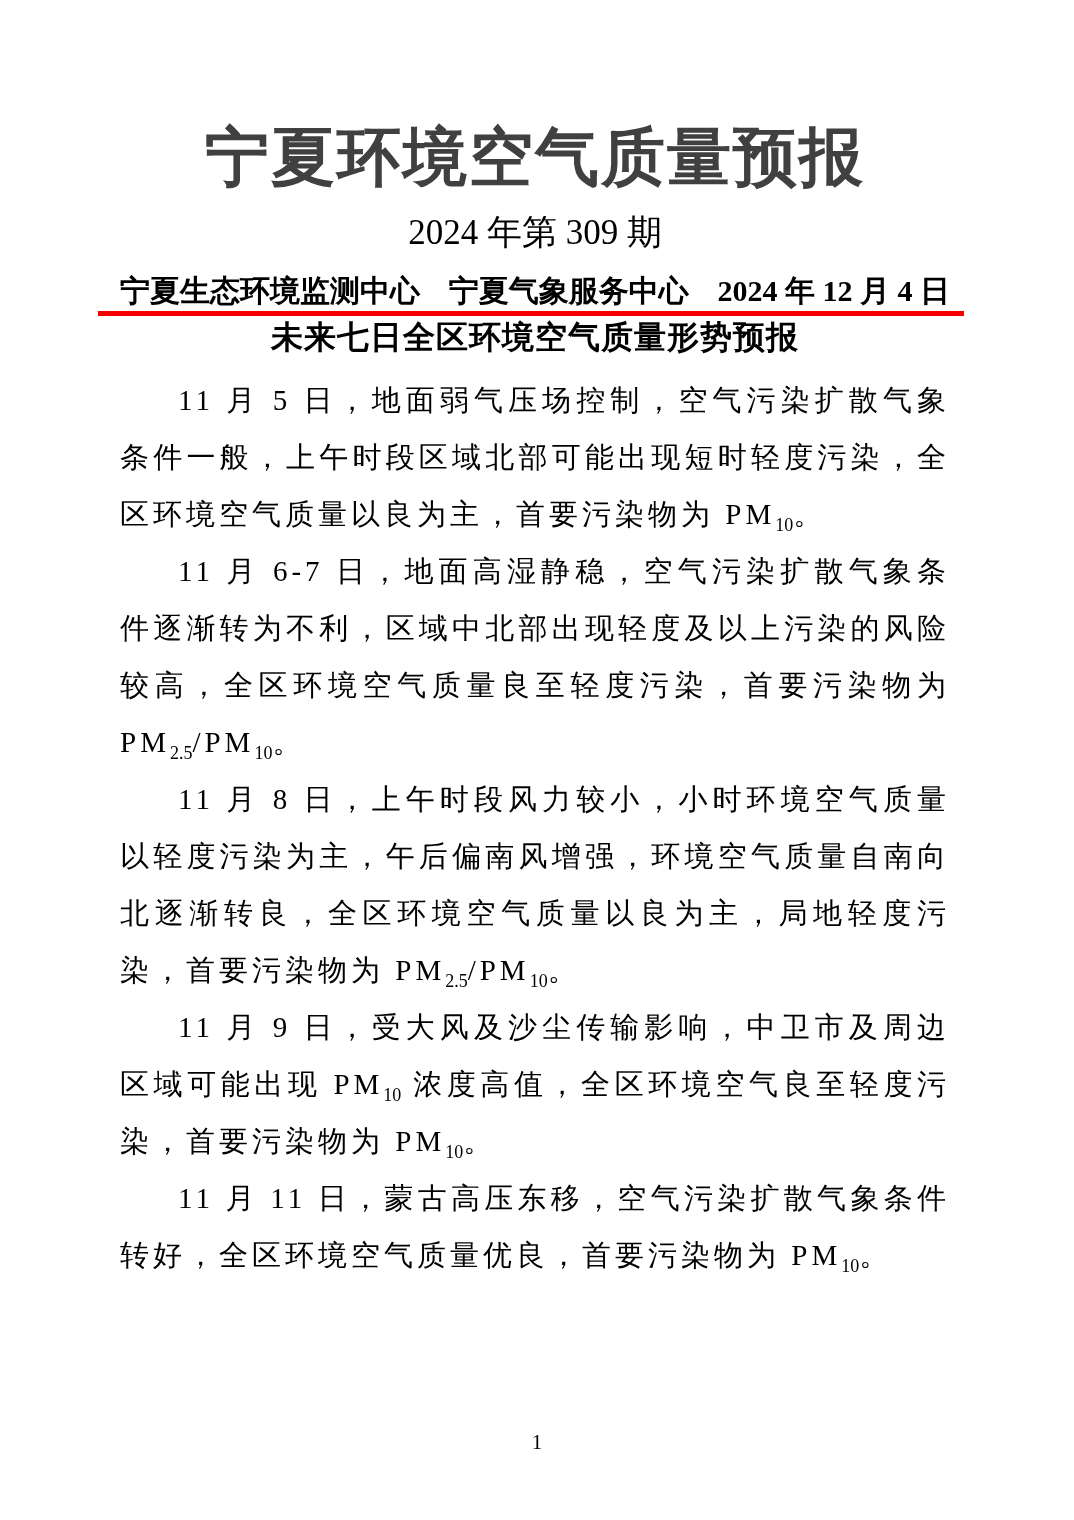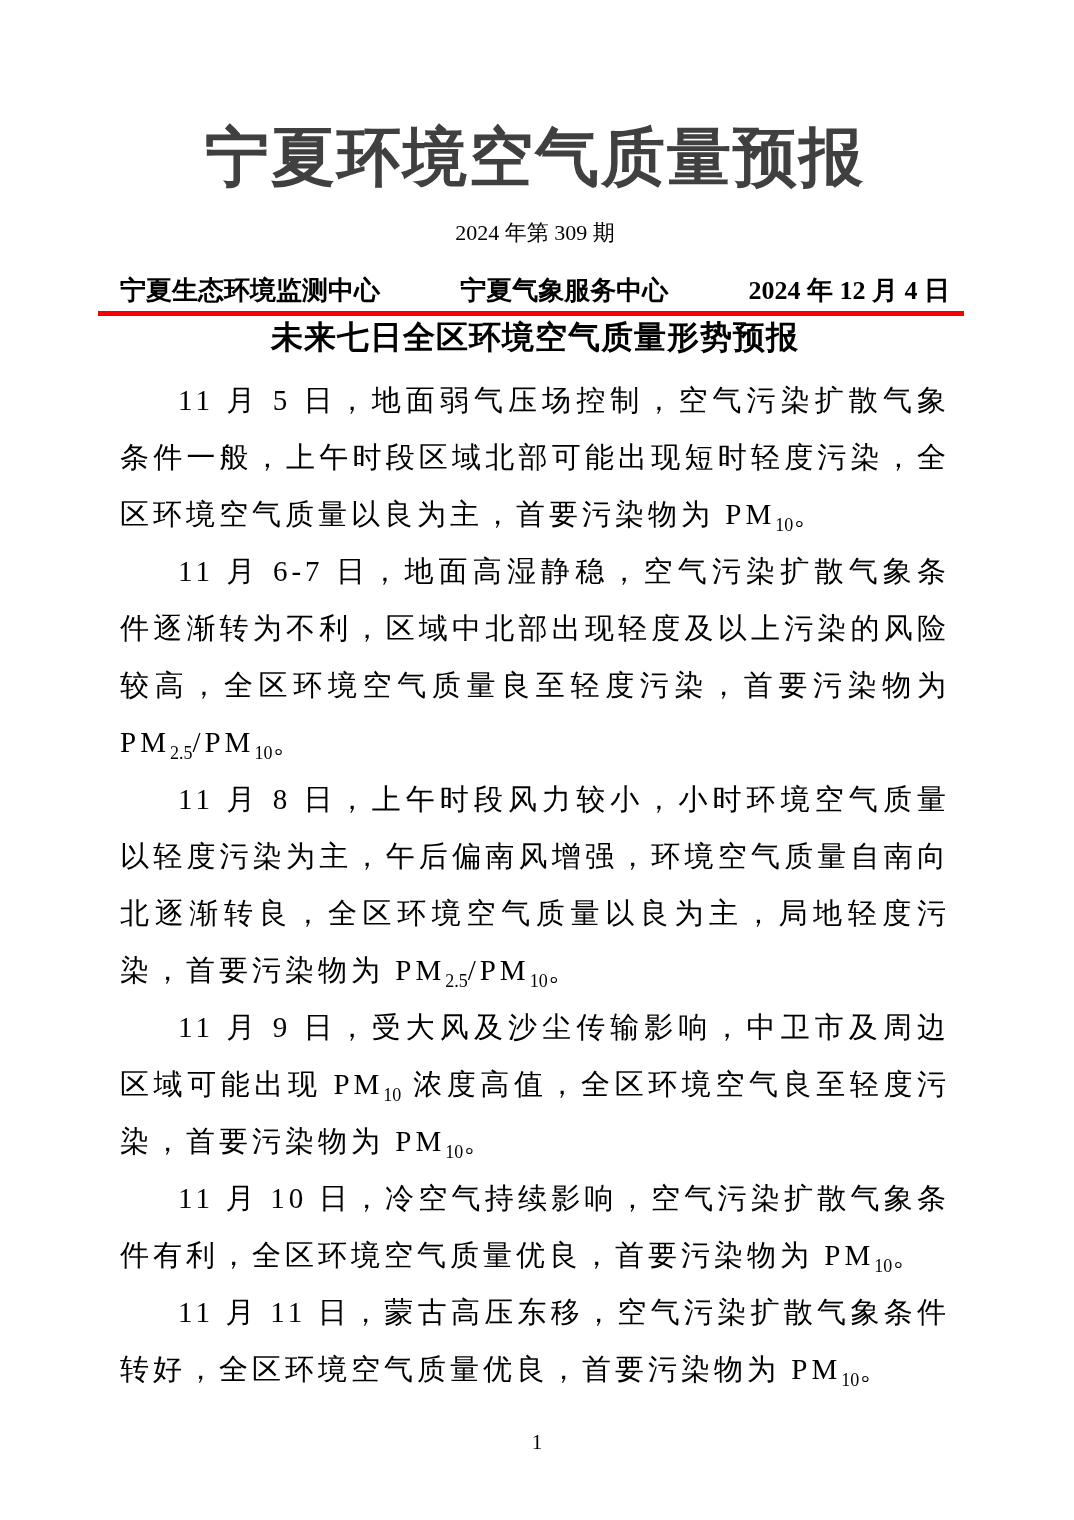--- a/index.html
+++ b/index.html
@@ -18,30 +18,30 @@
   .title {
     text-align: center;
     font-weight: bold;
     font-size: 64px;
     line-height: 76px;
     letter-spacing: 2px;
     white-space: nowrap;
   }
   .issue {
     text-align: center;
-    font-size: 22px;
+    font-size: 35px;
     line-height: 34px;
     margin-top: 20px;
   }
   .pubrow {
     display: flex;
     justify-content: space-between;
     align-items: baseline;
     font-weight: bold;
-    font-size: 26px;
+    font-size: 30px;
     line-height: 33px;
     margin-top: 24px;
     white-space: nowrap;
   }
   .rule {
     height: 5px;
     margin-top: 4px;
     margin-left: -22px;
     margin-right: -14px;
   }
@@ -95,19 +95,18 @@
 
   <div class="rule" style="background: rgb(248, 0, 0);"></div>
 
   <div class="section-title">未来七日全区环境空气质量形势预报</div>
 
   <div class="body-text">
     <p>11 月 5 日，地面弱气压场控制，空气污染扩散气象条件一般，上午时段区域北部可能出现短时轻度污染，全区环境空气质量以良为主，首要污染物为 PM<sub>10</sub>。</p>
     <p>11 月 6-7 日，地面高湿静稳，空气污染扩散气象条件逐渐转为不利，区域中北部出现轻度及以上污染的风险较高，全区环境空气质量良至轻度污染，首要污染物为 PM<sub>2.5</sub>/PM<sub>10</sub>。</p>
     <p>11 月 8 日，上午时段风力较小，小时环境空气质量以轻度污染为主，午后偏南风增强，环境空气质量自南向北逐渐转良，全区环境空气质量以良为主，局地轻度污染，首要污染物为 PM<sub>2.5</sub>/PM<sub>10</sub>。</p>
     <p>11 月 9 日，受大风及沙尘传输影响，中卫市及周边区域可能出现 PM<sub>10</sub> 浓度高值，全区环境空气良至轻度污染，首要污染物为 PM<sub>10</sub>。</p>
-    <p>11 月 10 日，冷空气持续影响，空气污染扩散气象条件有利，全区环境空气质量优良，首要污染物为 PM<sub>10</sub>。</p>
     <p>11 月 11 日，蒙古高压东移，空气污染扩散气象条件转好，全区环境空气质量优良，首要污染物为 PM<sub>10</sub>。</p>
   </div>
 
 </div>
 
 <div class="pageno">1</div>
 
 </body></html>

